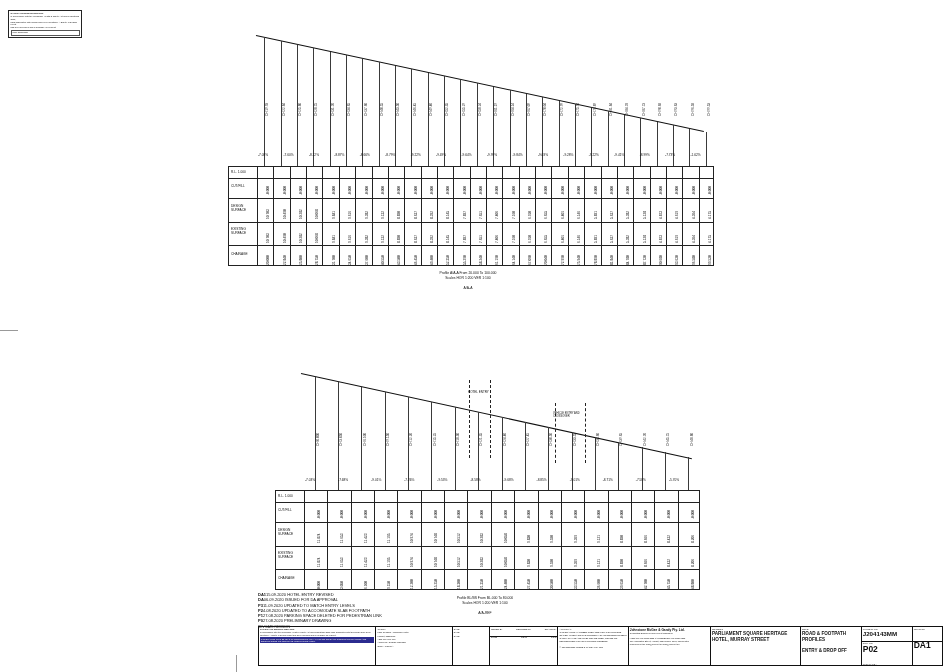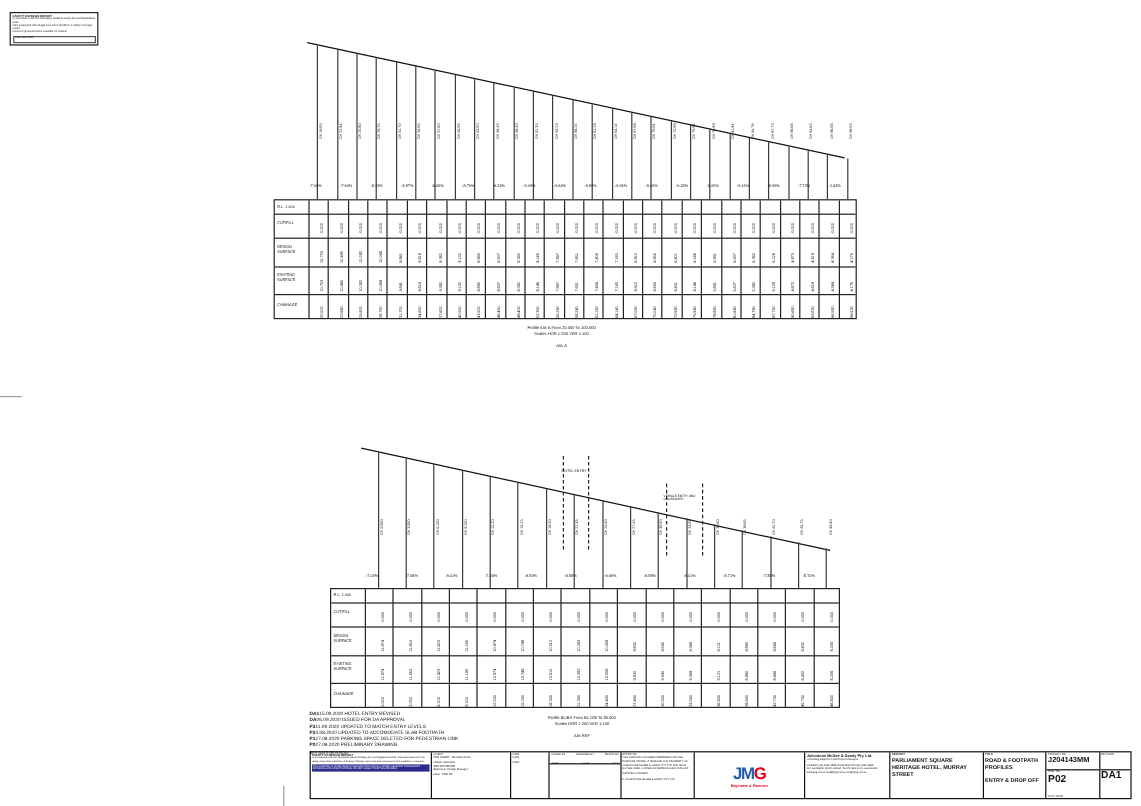--- a/index.html
+++ b/index.html
@@ -563,24 +563,20 @@
         <span>T.N.S</span>
       </div>
     </div>
 
     <div class="seg tb-approve">
       <div class="lblsm">APPROVAL</div>
       <div>THIS DRAWING HAS BEEN PREPARED FOR THE PURPOSE STATED. IT REMAINS THE PROPERTY OF JOHNSTONE McGEE &amp; GANDY PTY LTD AND MUST NOT BE USED, COPIED OR REPRODUCED WITHOUT WRITTEN CONSENT.</div>
       <div style="margin-top:2px;">© JOHNSTONE McGEE &amp; GANDY PTY LTD</div>
     </div>
 
-    <div class="seg tb-logo">
-      <div class="jmc">JM<span class="g">G</span></div>
-      <div class="jmc-sub">Engineers &amp; Planners</div>
-    </div>
 
     <div class="seg tb-firm">
       <div style="font-weight:bold;font-size:3.2px;">Johnstone McGee &amp; Gandy Pty. Ltd.</div>
       <div>Consulting Engineers and Project Managers</div>
       <div style="margin-top:2px;">HOBART  (03) 6231 2555          LAUNCESTON  (03) 6331 6555</div>
       <div>117 Harrington Street, Hobart, Tas          PO Box 1143, Launceston</div>
       <div>www.jmg.net.au    mail@jmg.net.au    mail@jmg.net.au</div>
     </div>
 
     <div class="seg tb-project">

